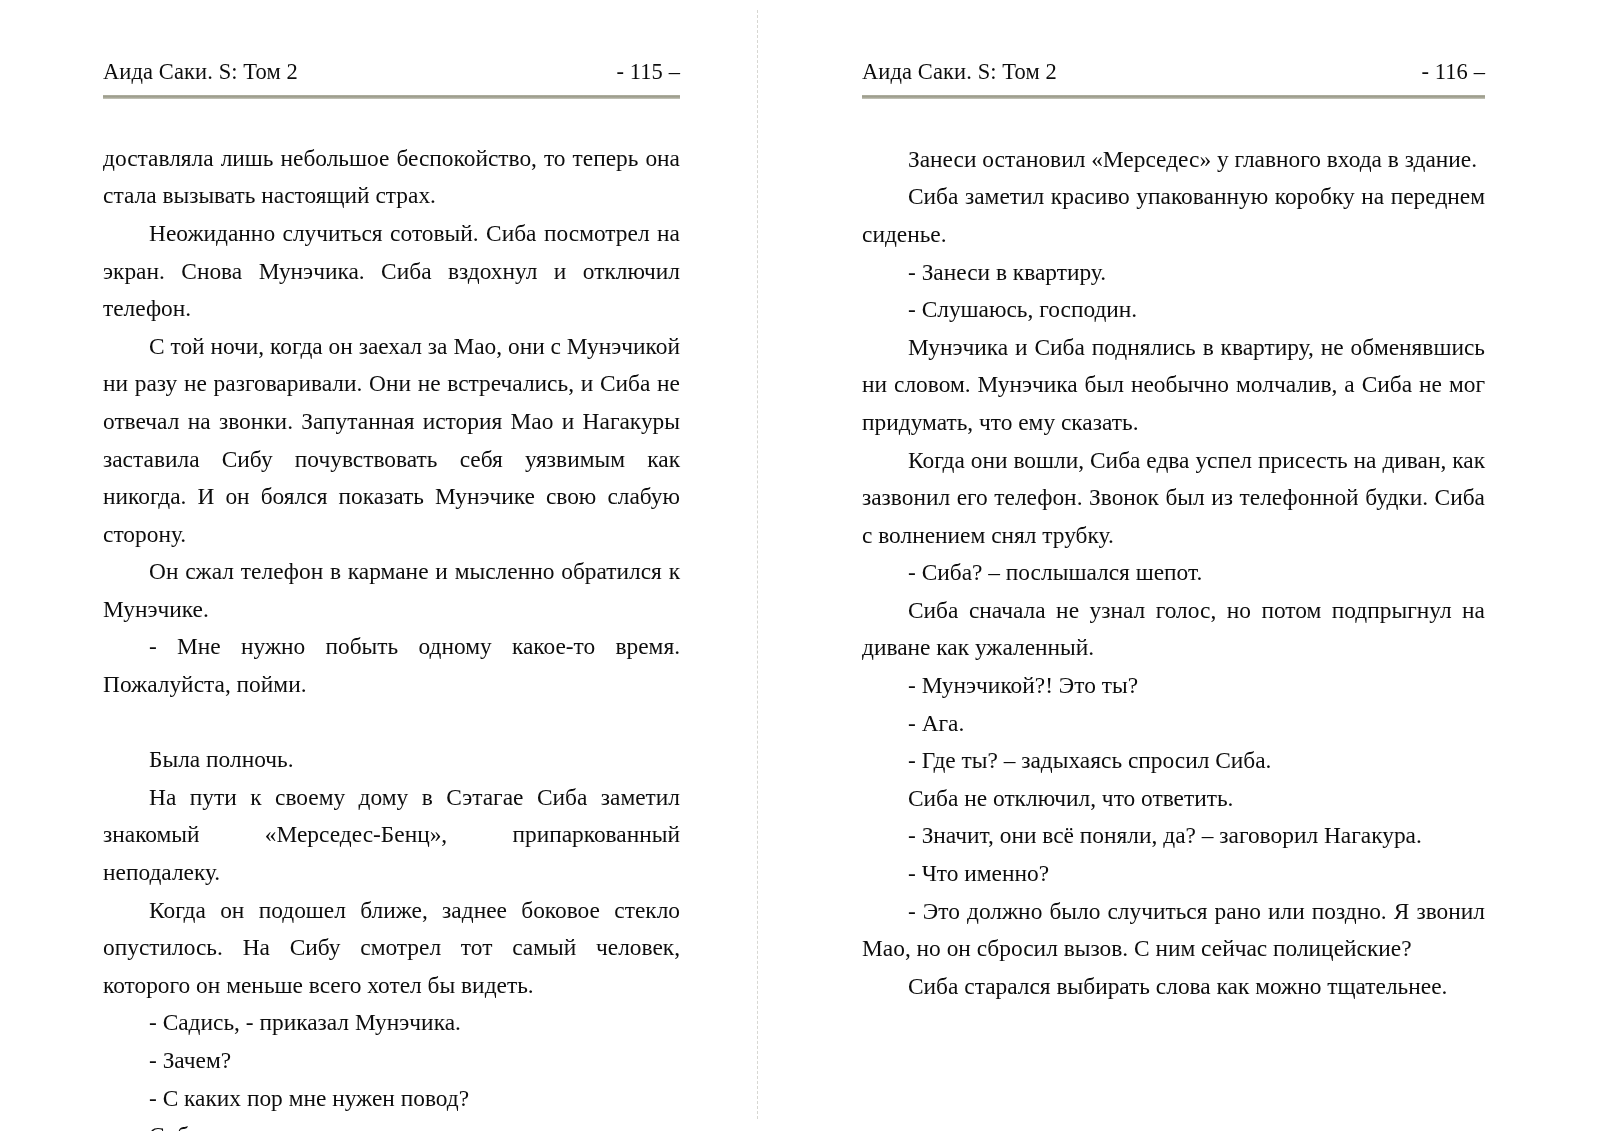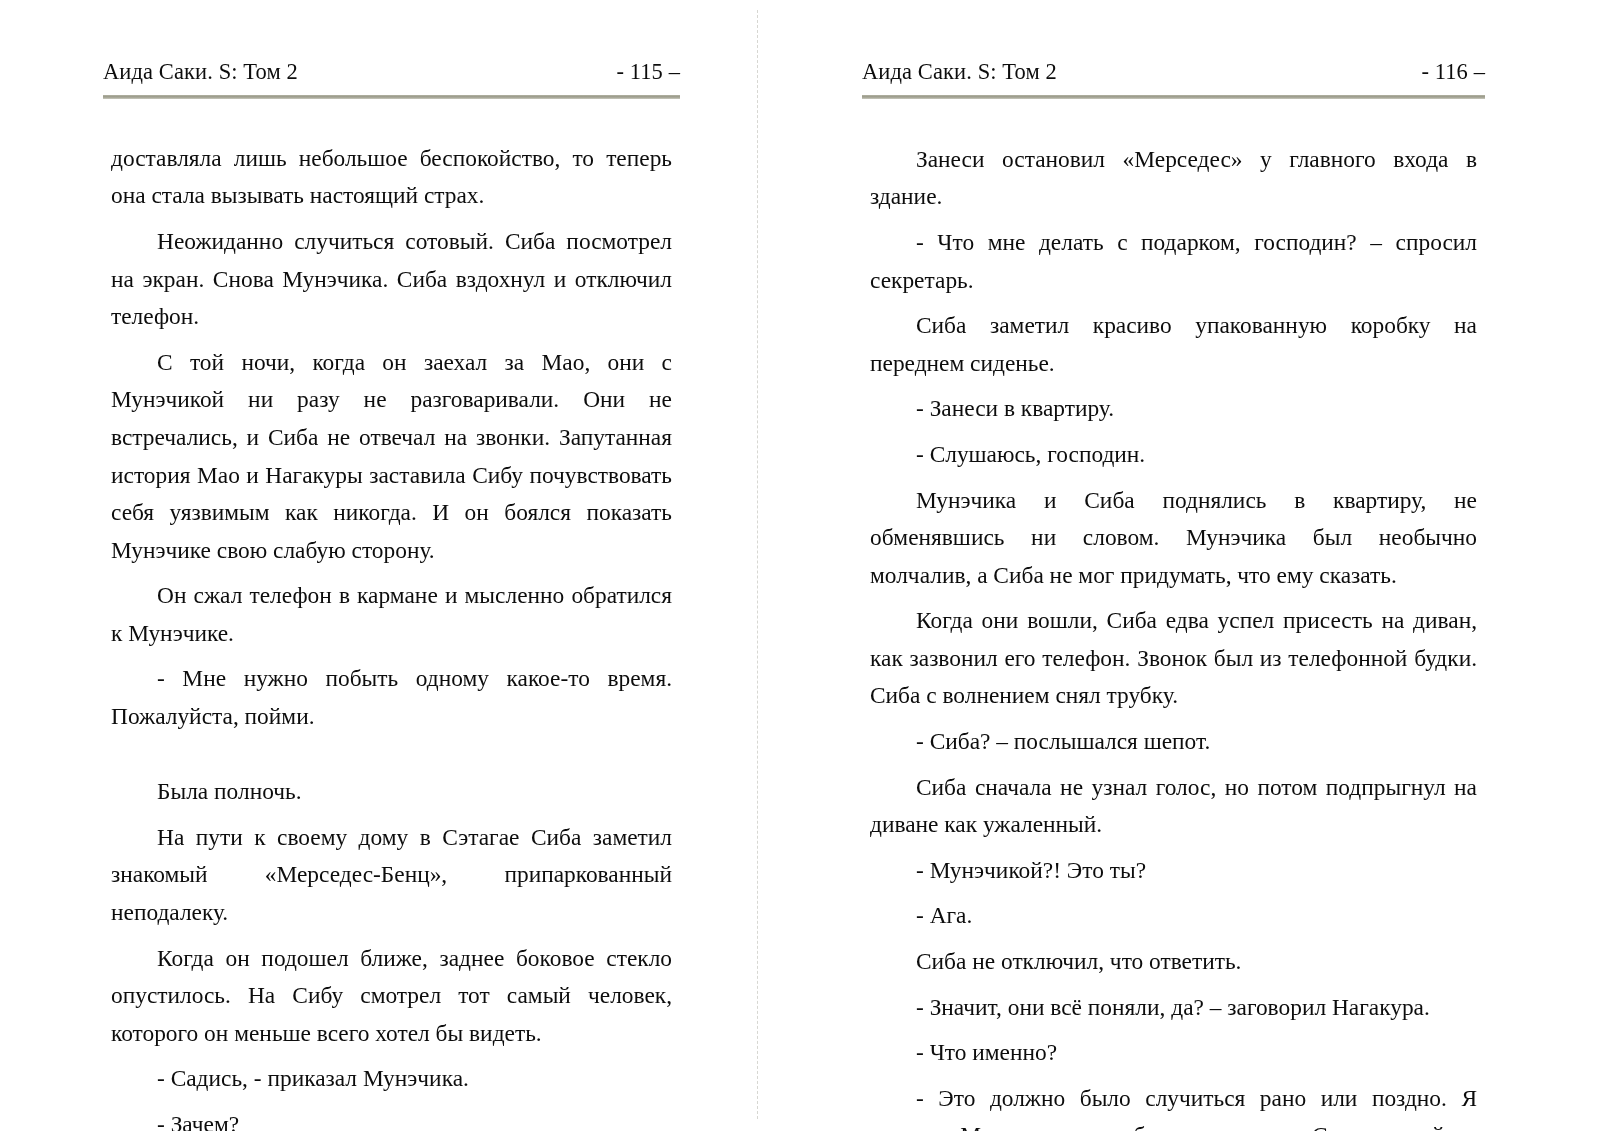--- a/index.html
+++ b/index.html
@@ -59,21 +59,21 @@
     margin-top: 41px;
     font-size: 23.4px;
     line-height: 37.6px;
     text-align: justify;
     text-justify: inter-word;
     hyphens: none;
   }
   .page-right .body-text { margin-top: 42px; }
 
   .body-text p {
-    margin: 8px;
+    margin: 0;
     text-indent: 46px;
   }
   .body-text p.cont { text-indent: 0; }
   .body-text p.gap { margin-top: 37.6px; }
 
   
   .body-text p { text-align-last: left; }
 </style>
 </head>
 <body>
@@ -106,30 +106,30 @@
 
   <div class="page page-right">
     <div class="page-header">
       <span>Аида Саки. S: Том 2</span>
       <span>- 116 –</span>
     </div>
     <div class="header-rule"></div>
 
     <div class="body-text">
       <p>Занеси остановил «Мерседес» у главного входа в здание.</p>
-      <p>- Что мне делать с подарком, господин? – спросил секретарь.</p>
       <p>Сиба заметил красиво упакованную коробку на переднем сиденье.</p>
       <p>- Занеси в квартиру.</p>
       <p>- Слушаюсь, господин.</p>
       <p>Мунэчика и Сиба поднялись в квартиру, не обменявшись ни словом. Мунэчика был необычно молчалив, а Сиба не мог придумать, что ему сказать.</p>
       <p>Когда они вошли, Сиба едва успел присесть на диван, как зазвонил его телефон. Звонок был из телефонной будки. Сиба с волнением снял трубку.</p>
       <p>- Сиба? – послышался шепот.</p>
       <p>Сиба сначала не узнал голос, но потом подпрыгнул на диване как ужаленный.</p>
       <p>- Мунэчикой?! Это ты?</p>
       <p>- Ага.</p>
+      <p>- Где ты? – задыхаясь спросил Сиба.</p>
       <p>Сиба не отключил, что ответить.</p>
       <p>- Значит, они всё поняли, да? – заговорил Нагакура.</p>
       <p>- Что именно?</p>
       <p>- Это должно было случиться рано или поздно. Я звонил Мао, но он сбросил вызов. С ним сейчас полицейские?</p>
       <p>Сиба старался выбирать слова как можно тщательнее.</p>
 
     </div>
   </div>
 
   <div class="gutter-line"></div>

